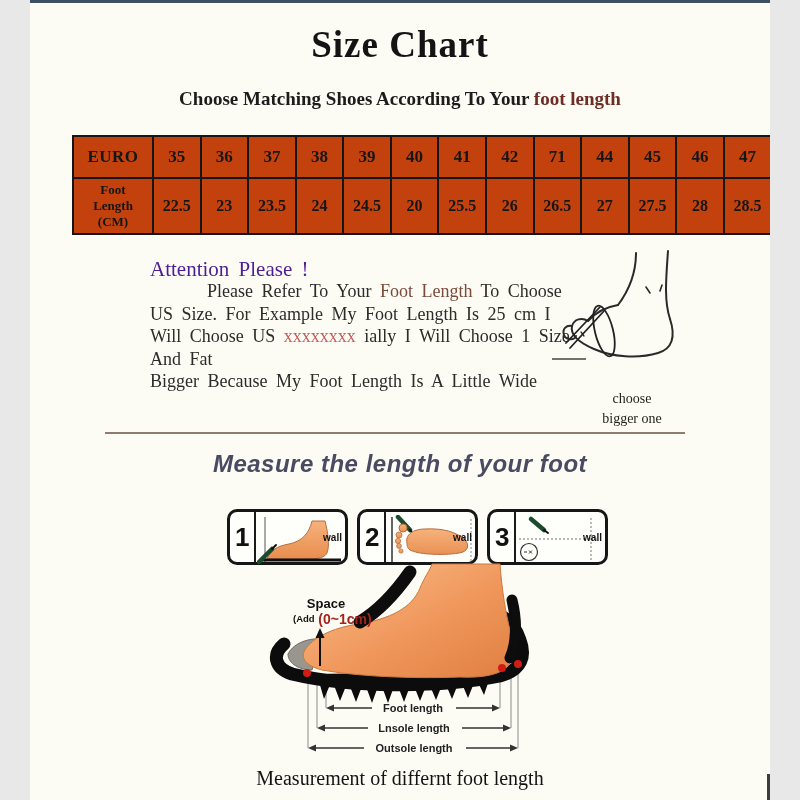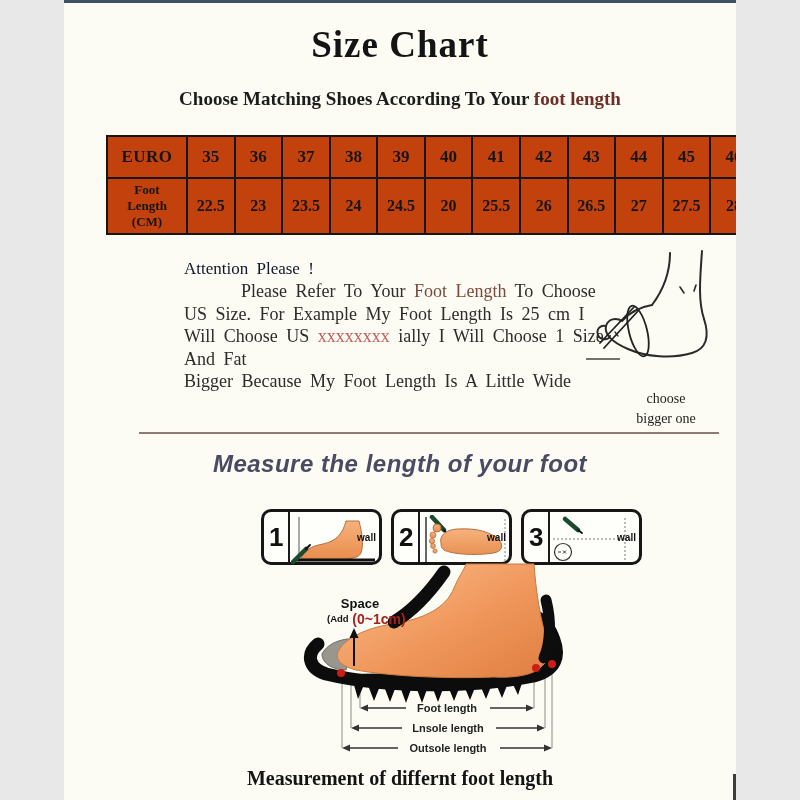--- a/index.html
+++ b/index.html
@@ -1,17 +1,17 @@
 <!DOCTYPE html>
 <html><head>
 <meta charset="utf-8">
 <style>
   * { margin:0; padding:0; box-sizing:border-box; }
   body { background:#e8e8e8; font-family:"Liberation Serif", "DejaVu Serif", serif; }
-  .canvas { position:relative; width:672px; height:800px; background:#fcfcf5;
+  .canvas { position:relative; width:740px; height:800px; background:#fcfcf5;
             border-top:3px solid #3e5164; overflow:hidden; margin:0 auto; }
 
   .title { position:absolute; top:20px; left:0; width:100%; text-align:center;
            font-size:37px; font-weight:bold; color:#141414; letter-spacing:1px; }
   .subtitle { position:absolute; top:85px; left:0; width:100%; text-align:center;
               font-size:19px; font-weight:bold; color:#1c1c1c; }
   .subtitle .hl { color:#6e2e26; }
 
   table.size-table { position:absolute; left:42px; top:132px; width:748px;
                      border-collapse:collapse; table-layout:fixed; }
@@ -19,21 +19,21 @@
                         font-weight:bold; color:#161616; background:#c2410c; padding:0; }
   tr.euro-row td { height:42px; font-size:17px; }
   tr.cm-row td { height:56px; font-size:16px; }
   td.head-cell { width:80px; }
   td.head-euro { font-size:19px; letter-spacing:0.5px; }
   td.head-foot div { font-size:13px; line-height:16px; }
 
   .attention { position:absolute; left:120px; top:255px; width:448px;
                font-size:18px; color:#2e2c2a; word-spacing:4px; }
   .attention .line { line-height:22.4px; white-space:nowrap; }
-  .attn-heading { color:#0f172a; font-size:17px; line-height:24px; }
+  .attn-heading { color:#4c1d95; font-size:21px; line-height:24px; }
   .attention .indent { padding-left:57px; }
   .attention .brown { color:#7b4a3c; }
   .attention .redacted { color:#c4605c; }
 
   .foot-sketch { position:absolute; left:520px; top:246px; }
   .bigger-note { position:absolute; left:543px; top:386px; width:118px; text-align:center;
                  font-size:14px; line-height:20px; color:#26221f; }
 
   .divider { position:absolute; left:75px; top:429px; width:580px; height:2px; background:#8c7c71; }
 
@@ -48,21 +48,21 @@
                  font-weight:bold; font-size:26px; line-height:26px; color:#111; }
   .step-divider { position:absolute; left:24px; top:0; bottom:0; width:2px; background:#1a1a1a; }
   .step-art { position:absolute; left:27px; top:3px; }
   .wall-label { position:absolute; right:3px; top:50%; transform:translateY(-50%);
                 font-family:"Liberation Sans", sans-serif; font-size:10px; font-weight:bold; color:#111; }
 
   .shoe-diagram { position:absolute; left:230px; top:555px; }
   .svg-label { font-family:"Liberation Sans", sans-serif; font-weight:bold; }
 
   .footer-caption { position:absolute; top:764px; left:0; width:100%; text-align:center;
-                    font-size:20px; font-weight:bold; color:#141414; }
+                    font-size:20px; font-weight:normal; color:#141414; }
   .edge-tick { position:absolute; right:0; bottom:0; width:3px; height:26px; background:#3c3c3c; }
 </style>
 </head>
 <body>
 
 <div class="canvas">
 
   <div class="title">Size Chart</div>
 
   <div class="subtitle">
@@ -74,21 +74,21 @@
       <tr class="euro-row">
         <td class="head-cell head-euro">EURO</td>
         <td>35</td>
         <td>36</td>
         <td>37</td>
         <td>38</td>
         <td>39</td>
         <td>40</td>
         <td>41</td>
         <td>42</td>
-        <td>43</td>
+        <td>71</td>
         <td>44</td>
         <td>45</td>
         <td>46</td>
         <td>47</td>
         <td>65</td>
       </tr>
       <tr class="cm-row">
         <td class="head-cell head-foot">
           <div>Foot</div>
           <div>Length</div>

